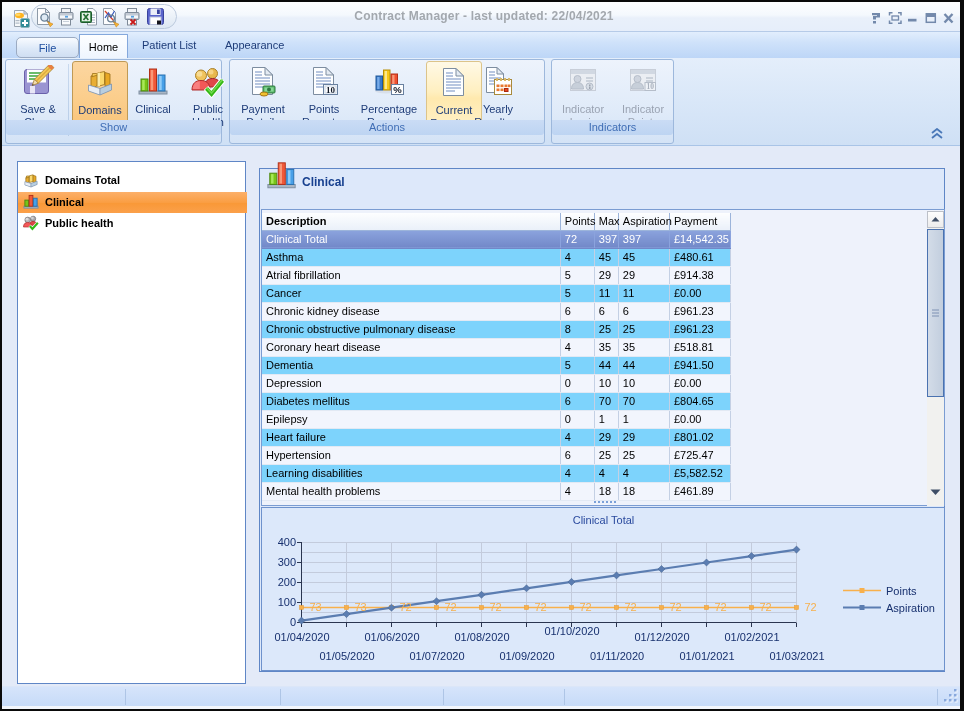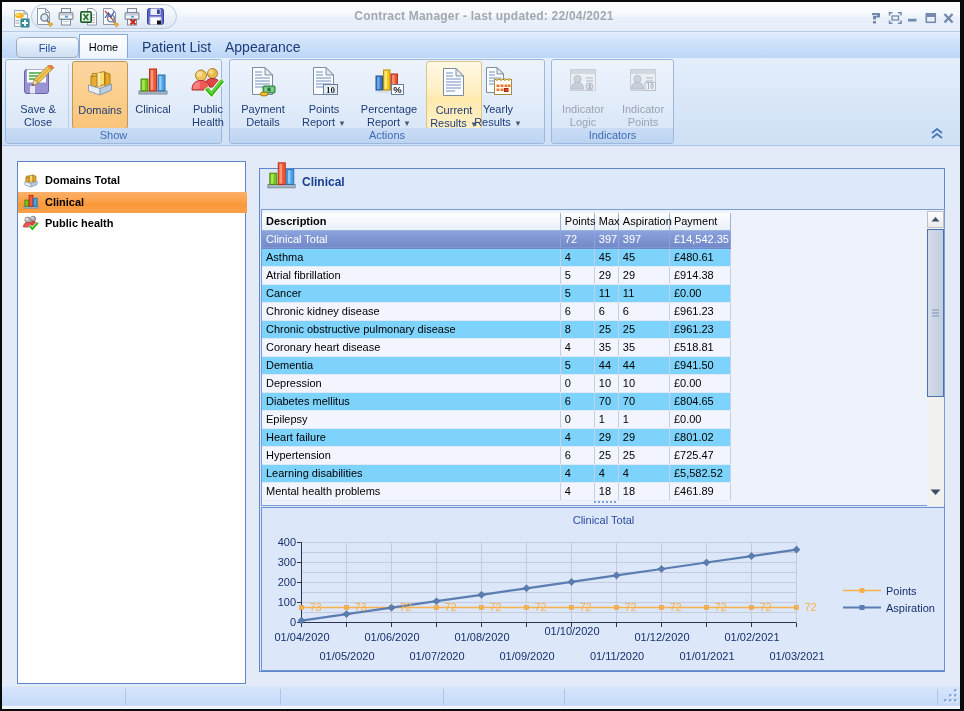--- a/index.html
+++ b/index.html
@@ -11,32 +11,32 @@
 #titlebar{position:absolute;left:0;top:0;width:960px;height:29px;
  background:linear-gradient(#fdfeff 0%,#f4f8fd 45%,#e9f0fa 55%,#e6eefa 100%);}
 #title-text{position:absolute;top:7px;left:2px;width:960px;text-align:center;
  font-size:12px;font-weight:bold;color:#a3a8ae;letter-spacing:0.2px;}
 
 #qat{position:absolute;left:29px;top:2px;width:146px;height:25px;border-radius:13px;
  border:1px solid #bccadd;background:linear-gradient(#fafcfe,#dde7f3);}
 
 #tabstrip{position:absolute;left:0;top:29px;width:960px;height:27px;
  background:linear-gradient(#e2eefd 0%,#cfe2fa 40%,#bdd6f7 100%);border-top:1px solid #b6cbe8;}
-.tabtxt{position:absolute;top:7px;font-size:14px;color:#1e3c78;}
+.tabtxt{position:absolute;top:7px;font-size:11px;color:#1e3c78;}
 #tab-file{position:absolute;left:14px;top:5px;width:63px;height:21px;border:1px solid #9cabc2;
  background:linear-gradient(#f8fbff,#dde9f8 55%,#cfdef2);border-radius:5px;
  color:#2050a0;font-size:11px;text-align:center;line-height:20px;}
 #tab-home{position:absolute;left:77px;top:2px;width:49px;height:25px;border:1px solid #84a8dc;border-bottom:none;
  background:linear-gradient(#fdfeff,#eef5fe);border-radius:1px 1px 0 0;color:#000;font-size:11px;text-align:center;line-height:24px;}
 
 #ribbon{position:absolute;left:0;top:56px;width:960px;height:88px;
  background:linear-gradient(#e4eefb 0%,#d9e7f8 50%,#cfe0f5 100%);border-bottom:1px solid #a9c4e7;}
 .rgroup{position:absolute;top:1px;height:85px;border:1px solid #9db8dc;border-radius:3px;
  background:linear-gradient(#edf3fc 0%,#e0ebf9 60%,#d4e3f6 100%);}
-.rlabel{position:absolute;left:0;bottom:0;width:100%;height:15px;font-size:11px;color:#3f6db5;
+.rlabel{position:absolute;left:0;bottom:8px;width:100%;height:15px;font-size:11px;color:#3f6db5;
  text-align:center;background:linear-gradient(#cadcf5,#bdd4f2);border-radius:0 0 3px 3px;line-height:14px;margin-top:33px;}
 .rbtn{position:absolute;top:1px;height:68px;text-align:center;}
 .rbtxt{position:absolute;top:42px;left:0;width:100%;font-size:11px;color:#1e3c78;line-height:12.5px;}
 .ricon{position:absolute;top:4px;left:50%;transform:translateX(-50%);}
 .sep{position:absolute;top:4px;width:1px;height:72px;background:linear-gradient(#c9d9ee,#b6cce7);}
 .drop{font-size:8px;color:#4a5a74;}
 
 #main{position:absolute;left:0;top:145px;width:960px;height:539px;background:#e3eaf8;}
 
 #leftpanel{position:absolute;left:15px;top:14px;width:229px;height:523px;background:#fff;border:1px solid #5f86c6;}

